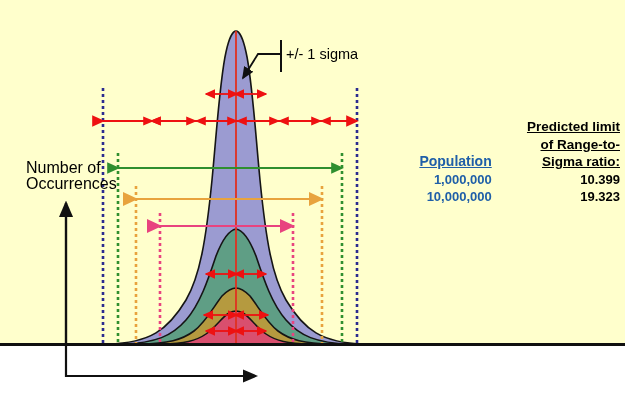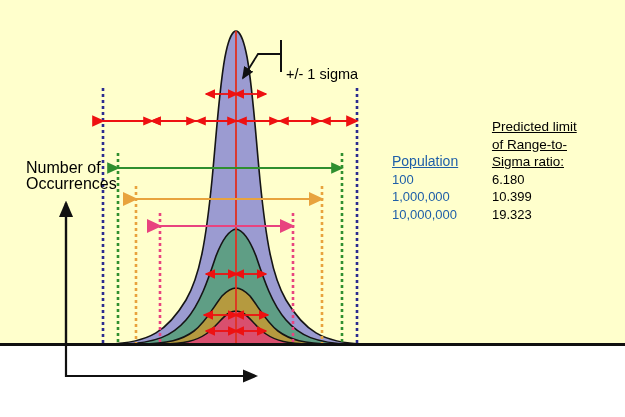--- a/index.html
+++ b/index.html
@@ -37,36 +37,35 @@
     line-height:16px;
     white-space:pre-line;
   }
   #x-axis-label{
     left:268px;top:368px;
     font-size:13.5px;
   }
   #sigma-label{
     left:286px;top:47px;
     font-size:14.5px;
-    margin-top:20px;
   }
 
   
   #ratio-table{
     position:absolute;
     left:392px;top:118px;
     width:228px;
   }
   #ratio-table table{border-collapse:collapse;width:100%;}
   #ratio-table td{
     padding:0;
-    font-weight:normal;
+    font-weight:bold;
     font-size:13px;
     line-height:17.5px;
-    text-align:left;
+    text-align:right;
     vertical-align:bottom;
   }
   .hdr-pop{
     color:#1f5fa8;
     text-decoration:underline;
     font-size:14px;
   }
   .hdr-ratio{
     color:#000000;
     text-decoration:underline;
@@ -224,24 +223,20 @@
   <div id="ratio-table">
     <table>
       <tbody>
         <tr class="hdr-row">
           <td><span class="hdr-pop">Population</span></td>
           <td><span class="hdr-ratio">Predicted limit
 of Range-to-
 Sigma ratio:</span></td>
         </tr>
         <tr>
-          <td class="col-pop">100</td>
-          <td class="col-ratio">6.180</td>
-        </tr>
-        <tr>
           <td class="col-pop">1,000,000</td>
           <td class="col-ratio">10.399</td>
         </tr>
         <tr>
           <td class="col-pop">10,000,000</td>
           <td class="col-ratio">19.323</td>
         </tr>
       </tbody>
     </table>
   </div>

